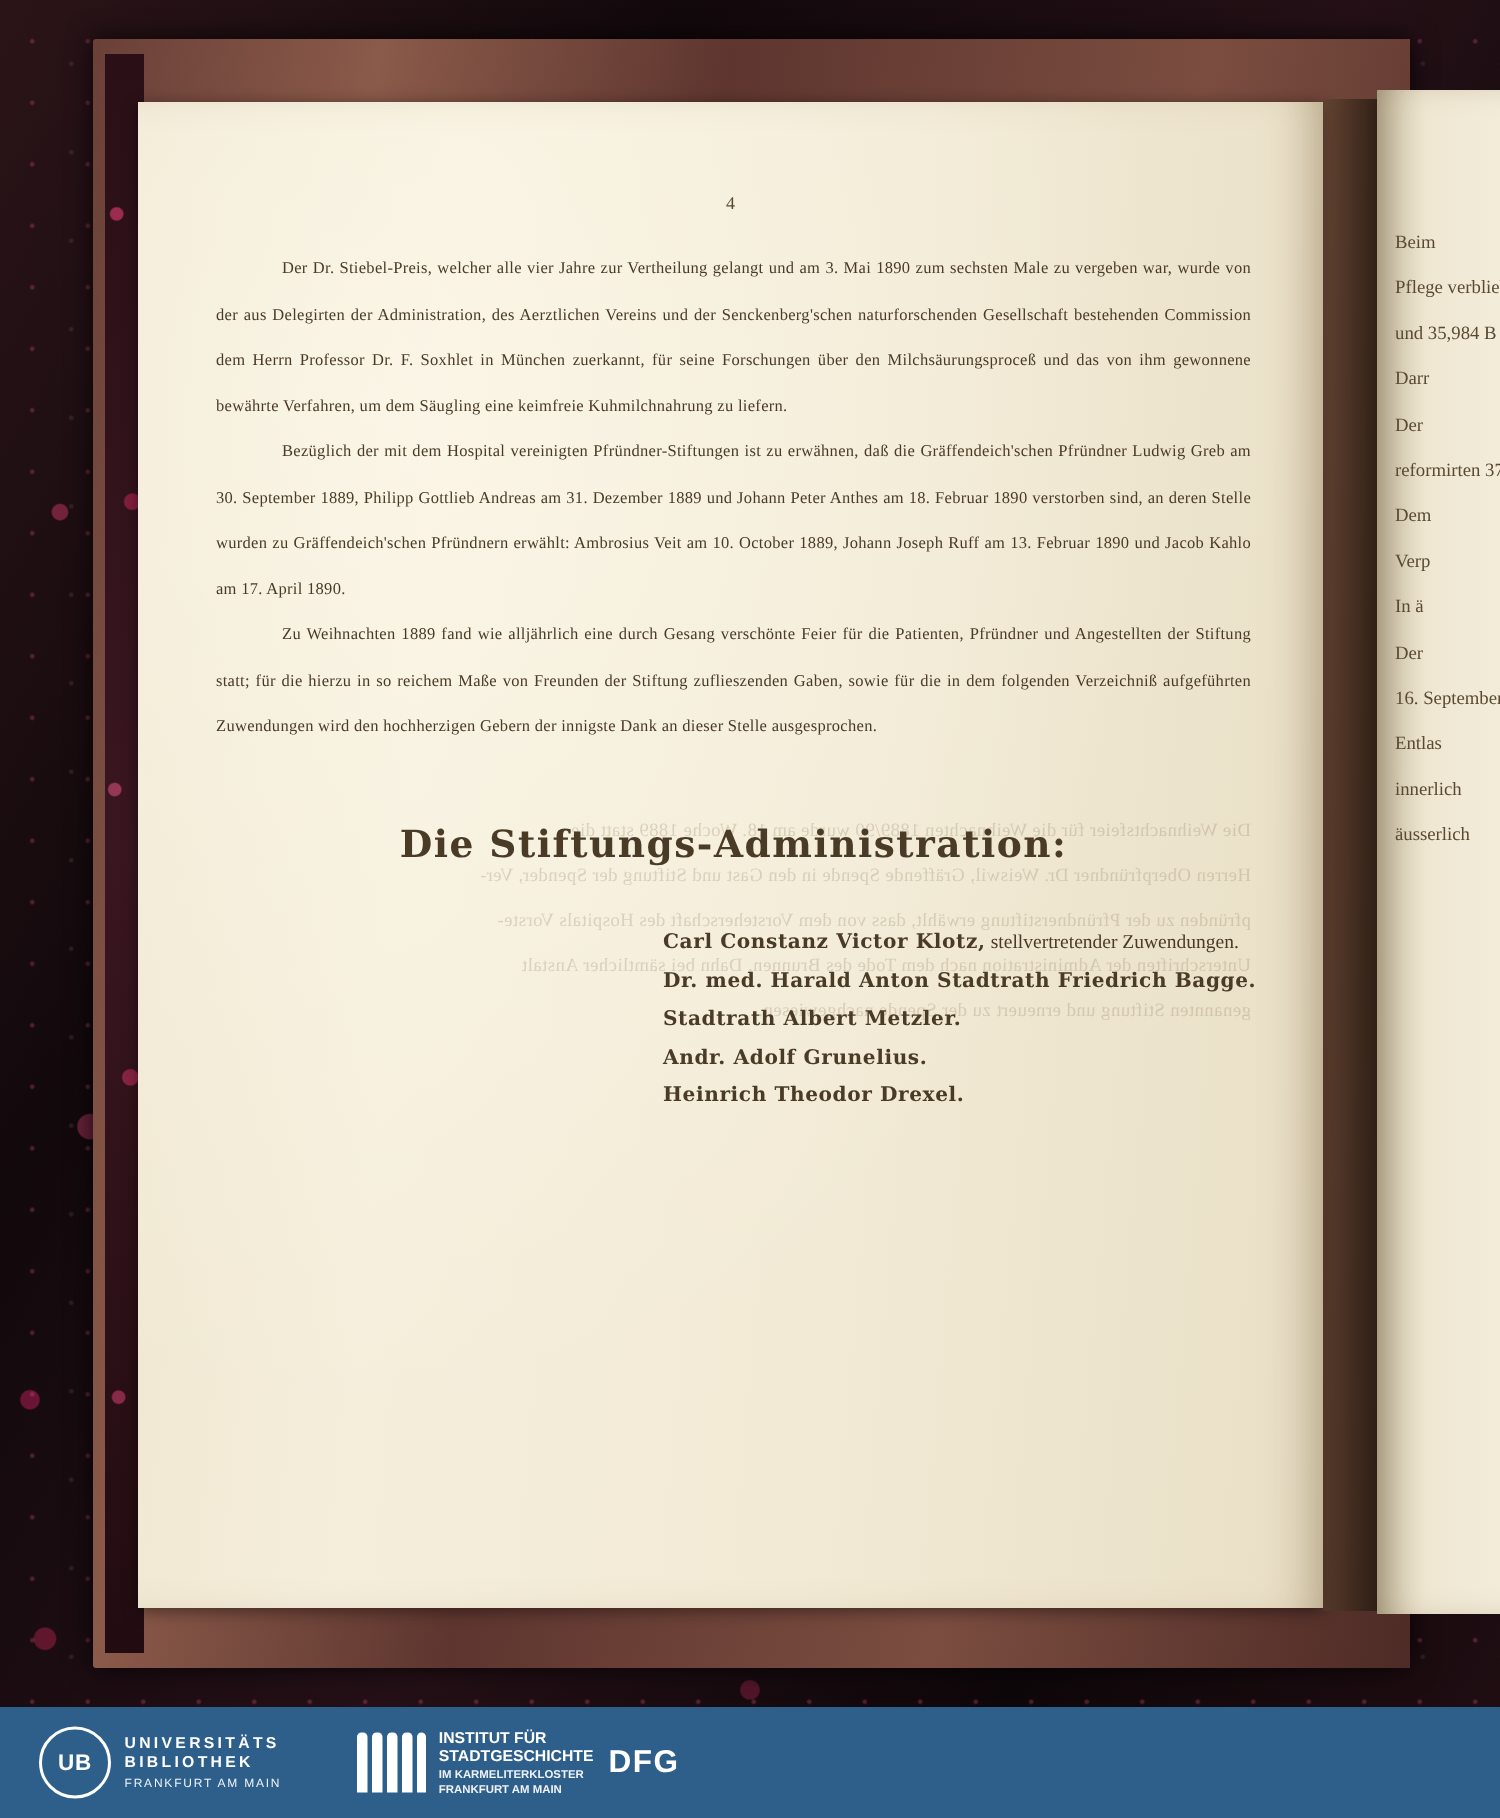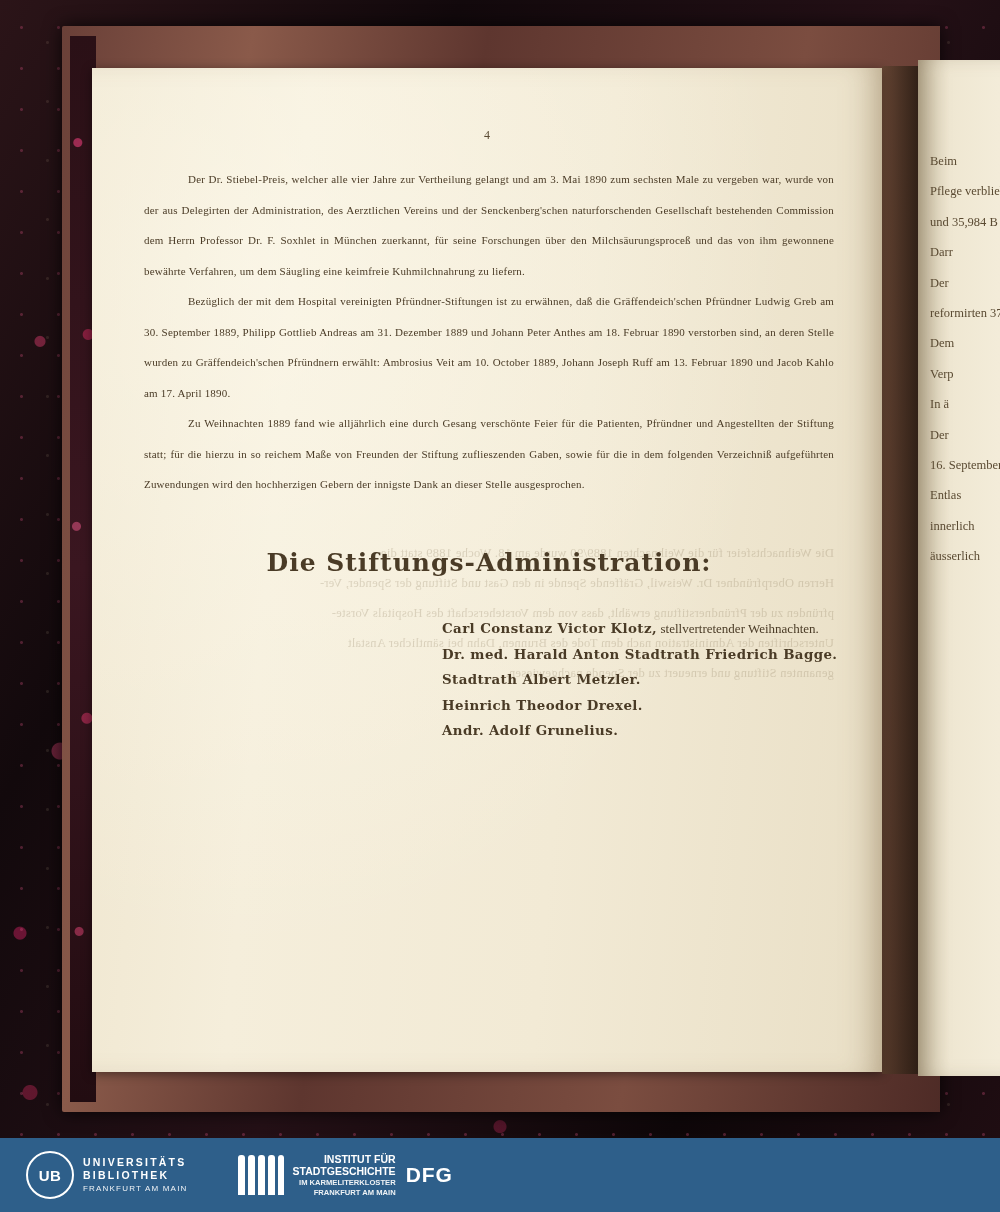--- a/index.html
+++ b/index.html
@@ -242,21 +242,21 @@
     line-height: 13px;
     letter-spacing: 2.2px;
     font-weight: bold;
   }
   .ub-words .small {
     font-size: 8px;
     letter-spacing: 1.2px;
     font-weight: normal;
     opacity: .92;
   }
-  #isg-logo { margin-left: 30px; text-align: right; }
+  #isg-logo { margin-left: 30px; }
   .isg-mark {
     width: 46px; height: 40px;
     margin-right: 9px;
     position: relative;
   }
   .isg-mark span {
     position: absolute;
     top: 0;
     width: 7px;
     height: 40px;
@@ -319,36 +319,36 @@
         <p>Der Dr. Stiebel-Preis, welcher alle vier Jahre zur Vertheilung gelangt und am 3. Mai 1890 zum sechsten Male zu vergeben war, wurde von der aus Delegirten der Administration, des Aerztlichen Vereins und der Senckenberg'schen naturforschenden Gesellschaft bestehenden Commission dem Herrn Professor Dr. F. Soxhlet in München zuerkannt, für seine Forschungen über den Milchsäurungsproceß und das von ihm gewonnene bewährte Verfahren, um dem Säugling eine keimfreie Kuhmilchnahrung zu liefern.</p>
         <p>Bezüglich der mit dem Hospital vereinigten Pfründner-Stiftungen ist zu erwähnen, daß die Gräffendeich'schen Pfründner Ludwig Greb am 30. September 1889, Philipp Gottlieb Andreas am 31. Dezember 1889 und Johann Peter Anthes am 18. Februar 1890 verstorben sind, an deren Stelle wurden zu Gräffendeich'schen Pfründnern erwählt: Ambrosius Veit am 10. October 1889, Johann Joseph Ruff am 13. Februar 1890 und Jacob Kahlo am 17. April 1890.</p>
         <p>Zu Weihnachten 1889 fand wie alljährlich eine durch Gesang verschönte Feier für die Patienten, Pfründner und Angestellten der Stiftung statt; für die hierzu in so reichem Maße von Freunden der Stiftung zuflieszenden Gaben, sowie für die in dem folgenden Verzeichniß aufgeführten Zuwendungen wird den hochherzigen Gebern der innigste Dank an dieser Stelle ausgesprochen.</p>
       </div>
 
       <div class="section-title">Die Stiftungs-Administration:</div>
 
       <div id="admin-list">
         <div>
           <span class="nm">Carl Constanz Victor Klotz,</span>
-          <span class="role">stellvertretender Weihnachten.</span>
+          <span class="role">stellvertretender Zuwendungen.</span>
         </div>
         <div>
           <span class="nm">Dr. med. Harald Anton Stadtrath Friedrich Bagge.</span>
           <span class="role"></span>
         </div>
         <div>
           <span class="nm">Stadtrath Albert Metzler.</span>
           <span class="role"></span>
         </div>
         <div>
-          <span class="nm">Heinrich Theodor Drexel.</span>
+          <span class="nm">Andr. Adolf Grunelius.</span>
           <span class="role"></span>
         </div>
         <div>
-          <span class="nm">Andr. Adolf Grunelius.</span>
+          <span class="nm">Heinrich Theodor Drexel.</span>
           <span class="role"></span>
         </div>
       </div>
 
     </div>
 
     <div id="gutter"></div>
 
     <div id="page-right">
       <div id="right-col">

